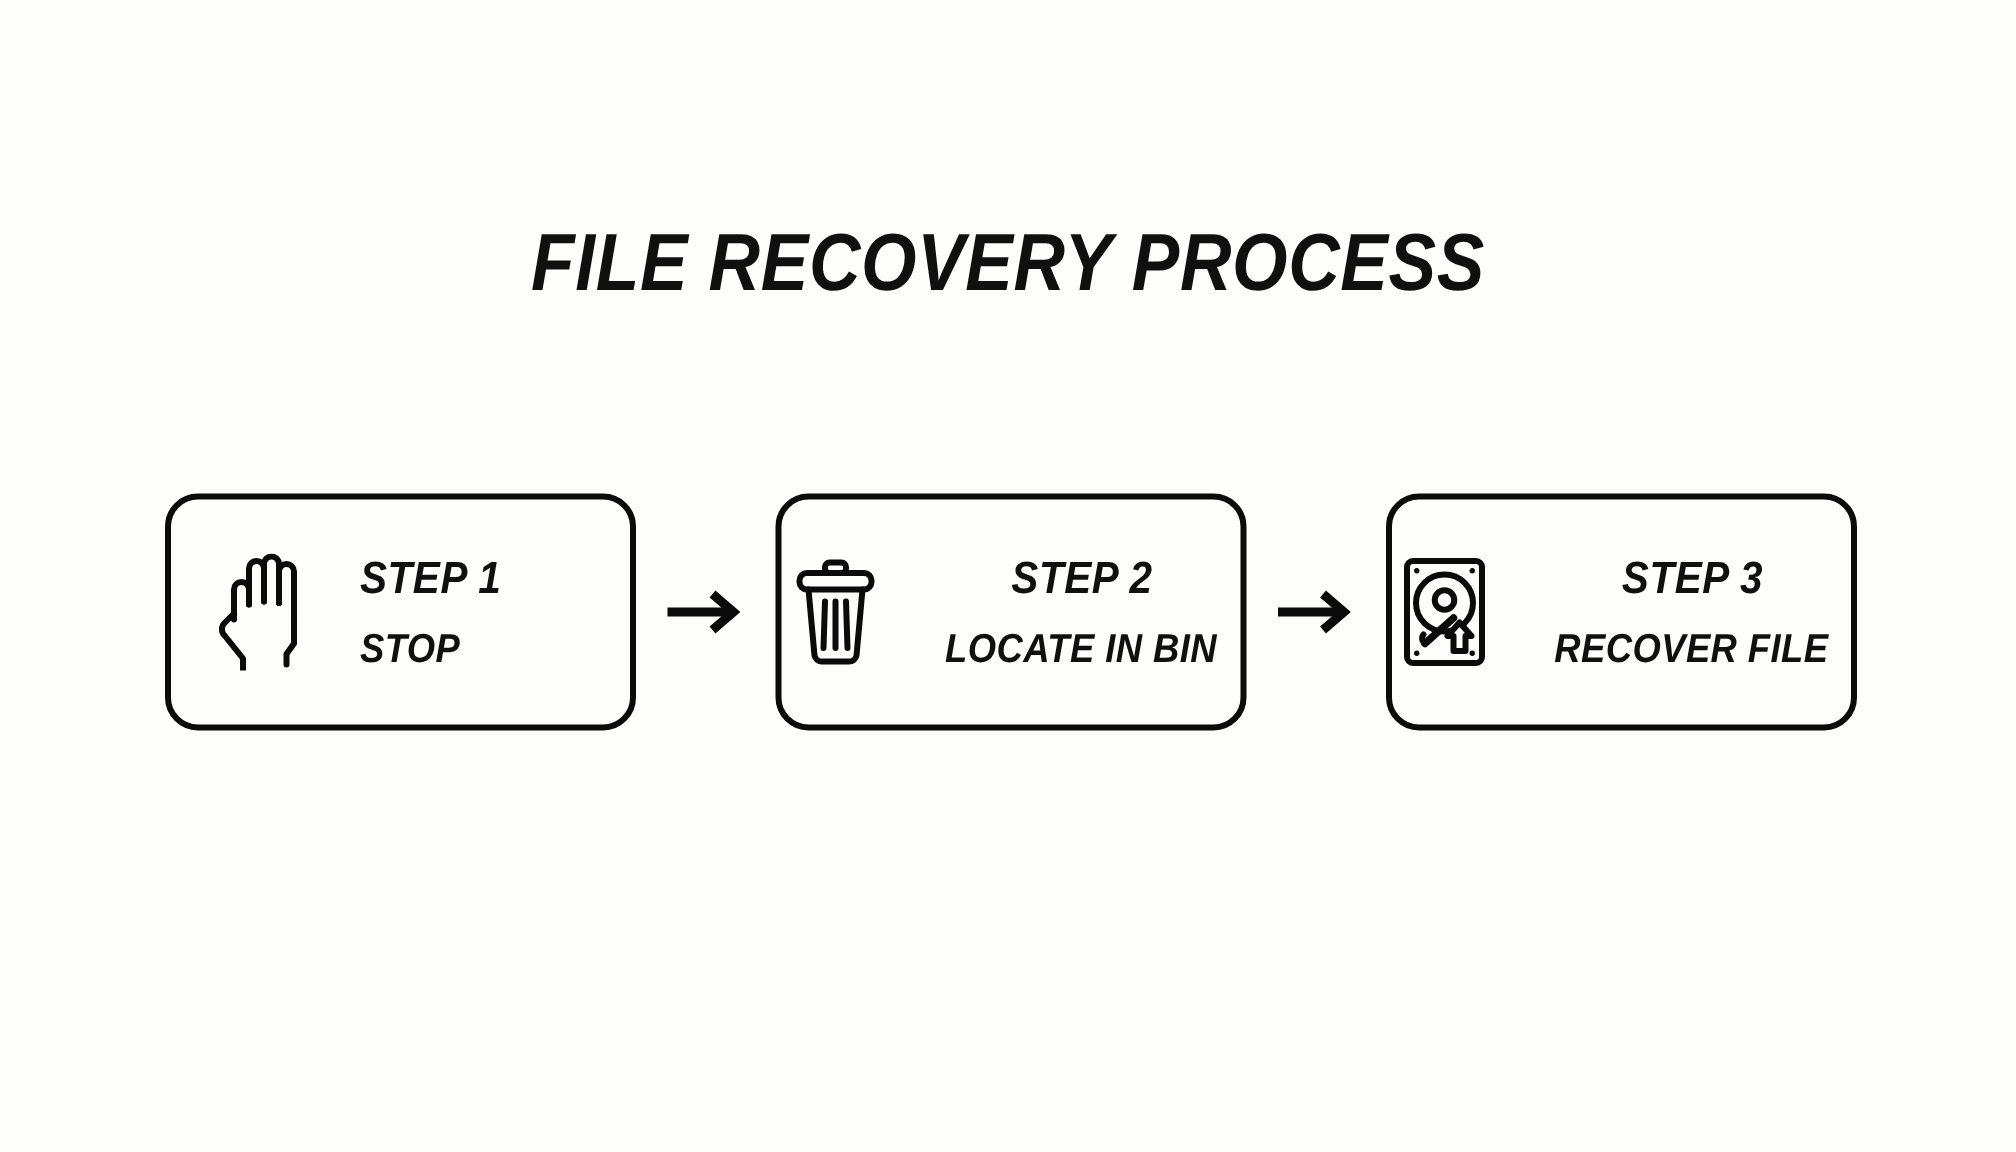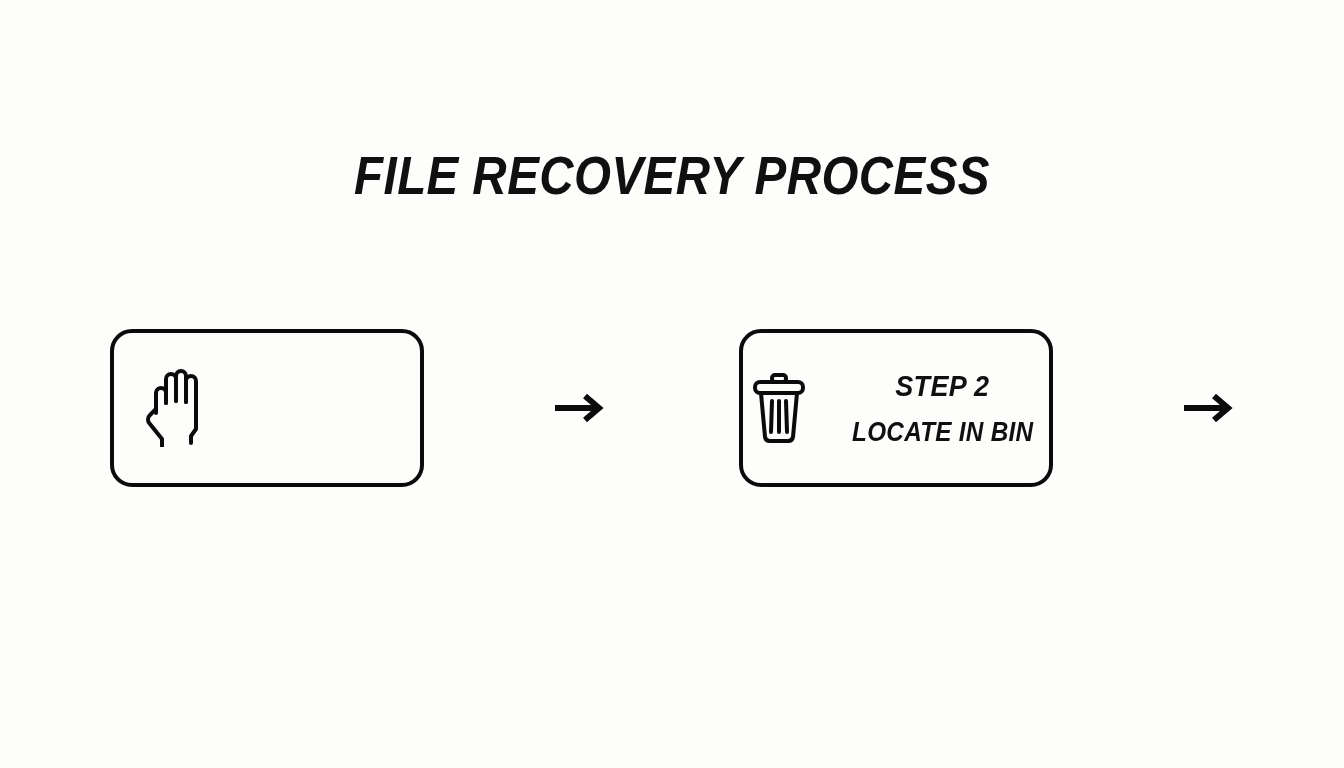--- a/index.html
+++ b/index.html
@@ -141,20 +141,24 @@
       <div class="step-icon">
         <svg viewBox="0 0 62 78" fill="none" stroke="#0b0b0b" stroke-width="4" stroke-linecap="round" stroke-linejoin="round">
           <path d="M22 34 V10 a5 5 0 0 1 10 0 V32"></path>
           <path d="M32 32 V7 a5 5 0 0 1 10 0 V33"></path>
           <path d="M42 33 V12 a5 5 0 0 1 10 0 V44"></path>
           <path d="M22 34 V24 a5 5 0 0 0 -10 0 v20"></path>
           <path d="M12 40 L6 46 a6 6 0 0 0 0 9 l12 15 v8"></path>
           <path d="M52 44 v16 l-5 7 v7"></path>
         </svg>
       </div>
+      <div class="step-text">
+        <div class="step-label">STEP 1</div>
+        <div class="step-action">STOP</div>
+      </div>
     </div>
 
     <div class="arrow">
       <svg width="56" height="30" viewBox="0 0 56 30" fill="none" stroke="#0b0b0b" stroke-width="6" stroke-linecap="butt" stroke-linejoin="miter">
         <line x1="2" y1="15" x2="42" y2="15"></line>
         <polyline points="32,3 46,15 32,27"></polyline>
       </svg>
     </div>
 
     <div class="step-box step-2">
@@ -174,15 +178,35 @@
       </div>
     </div>
 
     <div class="arrow">
       <svg width="56" height="30" viewBox="0 0 56 30" fill="none" stroke="#0b0b0b" stroke-width="6" stroke-linecap="butt" stroke-linejoin="miter">
         <line x1="2" y1="15" x2="42" y2="15"></line>
         <polyline points="32,3 46,15 32,27"></polyline>
       </svg>
     </div>
 
+    <div class="step-box step-3">
+      <div class="step-icon">
+        <svg viewBox="0 0 62 78" fill="none" stroke="#0b0b0b" stroke-width="4" stroke-linecap="round" stroke-linejoin="round">
+          <rect x="6" y="5" width="50" height="68" rx="4"></rect>
+          <circle cx="12.5" cy="11.5" r="1.8" fill="#0b0b0b" stroke="none"></circle>
+          <circle cx="49.5" cy="11.5" r="1.8" fill="#0b0b0b" stroke="none"></circle>
+          <circle cx="12.5" cy="66.5" r="1.8" fill="#0b0b0b" stroke="none"></circle>
+          <circle cx="49.5" cy="66.5" r="1.8" fill="#0b0b0b" stroke="none"></circle>
+          <circle cx="31" cy="33" r="19"></circle>
+          <circle cx="31" cy="31" r="6.5"></circle>
+          <path d="M37 43 L18 60" stroke-width="5"></path>
+          <path d="M18 60 a4 4 0 0 1 -1 -6"></path>
+          <path d="M41 46 L33 55 h4 v10 h8 V55 h4 z" fill="#fdfdfc"></path>
+        </svg>
+      </div>
+      <div class="step-text">
+        <div class="step-label">STEP 3</div>
+        <div class="step-action">RECOVER FILE</div>
+      </div>
+    </div>
 
   </div>
 </div>
 
 </body></html>

